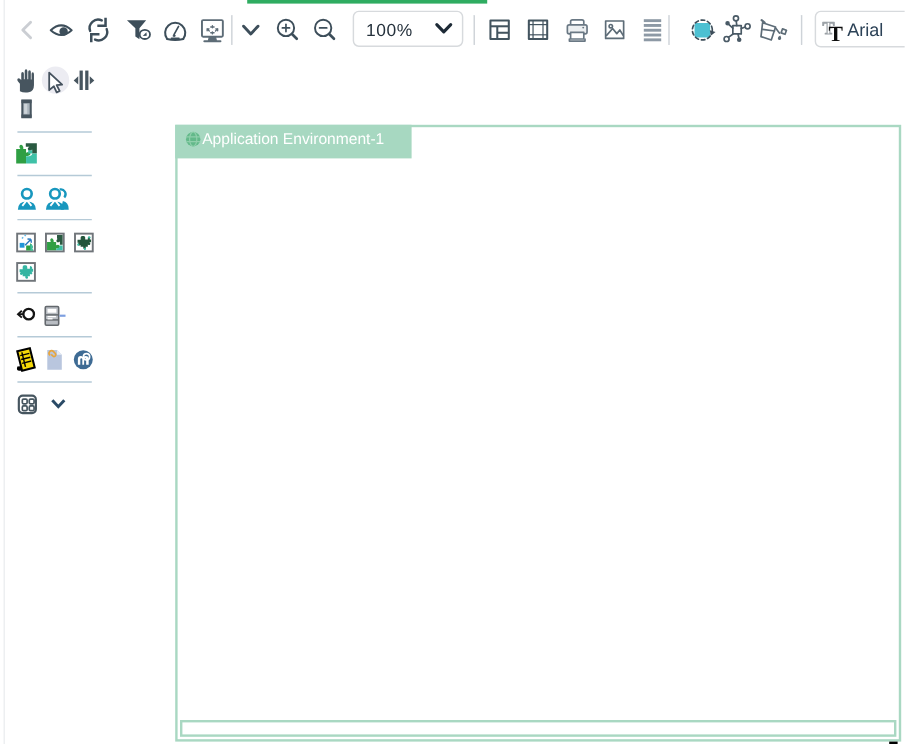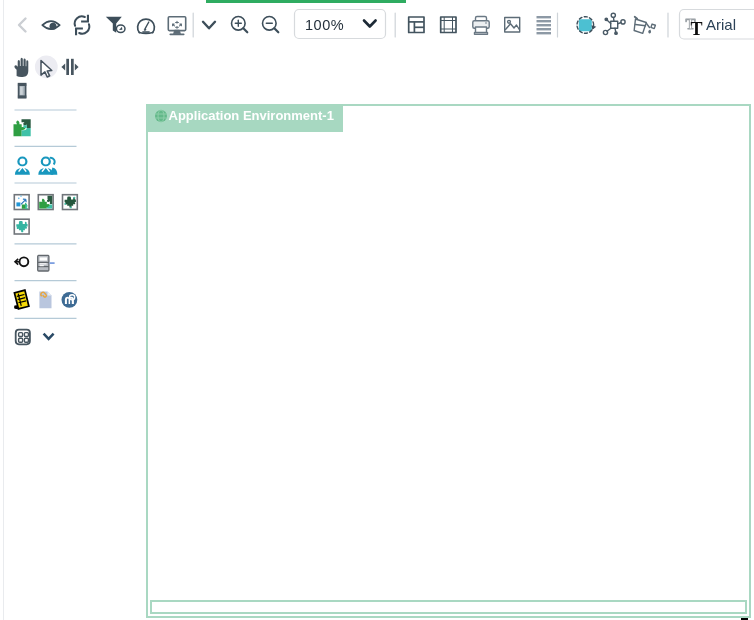--- a/index.html
+++ b/index.html
@@ -273,17 +273,17 @@
 
   <div class="abs" style="left:145.5px;top:104px;width:197.5px;height:28px;background:#a7d8c1;"></div>
   <svg class="abs" style="left:154px;top:109px;" width="14" height="14" viewBox="0 0 14 14">
     <circle cx="7" cy="7" r="6" fill="#63b98a"></circle>
     <g stroke="#8fcfab" stroke-width="1" fill="none">
       <ellipse cx="7" cy="7" rx="3" ry="6"></ellipse>
       <line x1="1.2" y1="5" x2="12.8" y2="5"></line>
       <line x1="1.2" y1="9" x2="12.8" y2="9"></line>
     </g>
   </svg>
-  <div class="abs" style="left:168.5px;top:101.5px;width:180px;height:28px;line-height:28px;color:#fff;font-weight:bold;font-size:13px;">Application Environment-1</div>
+  <div class="abs" style="left:168.5px;top:101.5px;width:180px;height:28px;line-height:28px;color:#fff;font-weight:normal;font-size:13px;">Application Environment-1</div>
 
   <div class="abs" style="left:149.5px;top:600px;width:597px;height:13.5px;border:2.5px solid #a9d8c2;box-sizing:border-box;background:#fff;"></div>
 
   <div class="abs" style="left:740.5px;top:618px;width:7.5px;height:4px;background:#000;"></div>
 
 </body></html>

